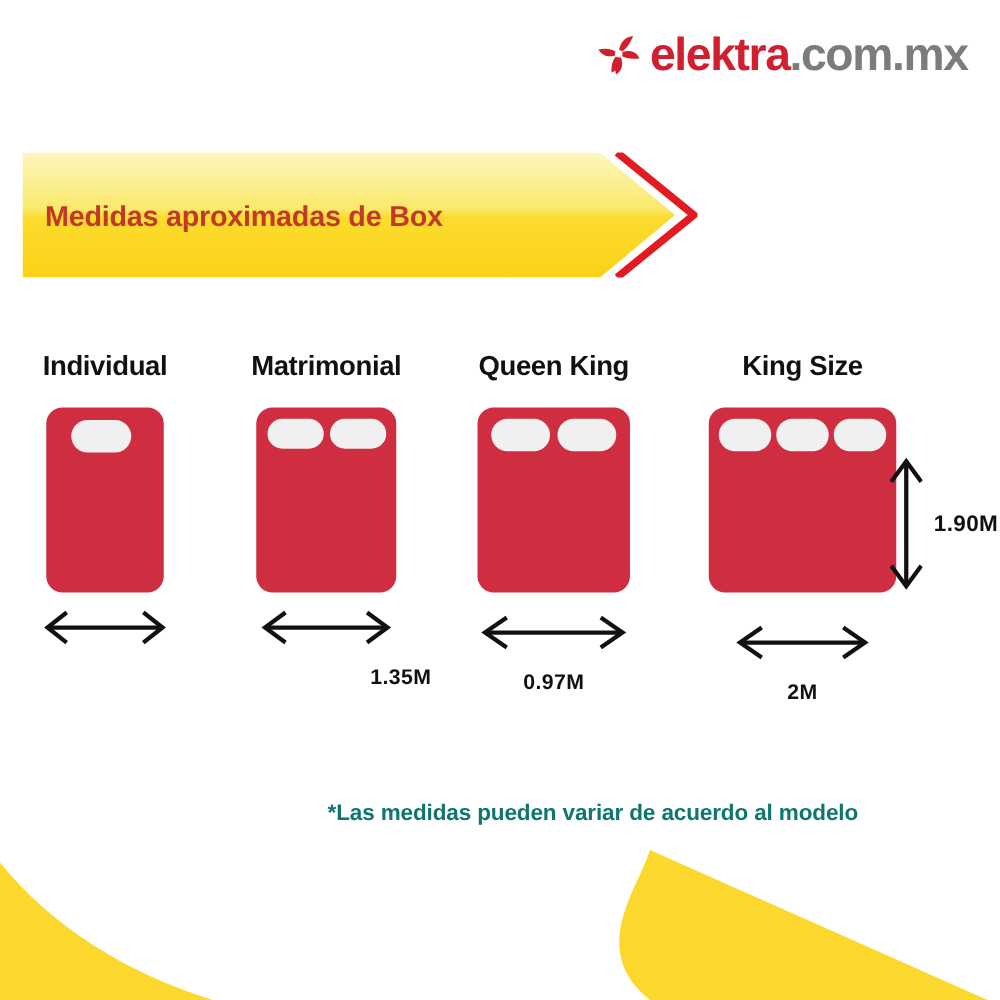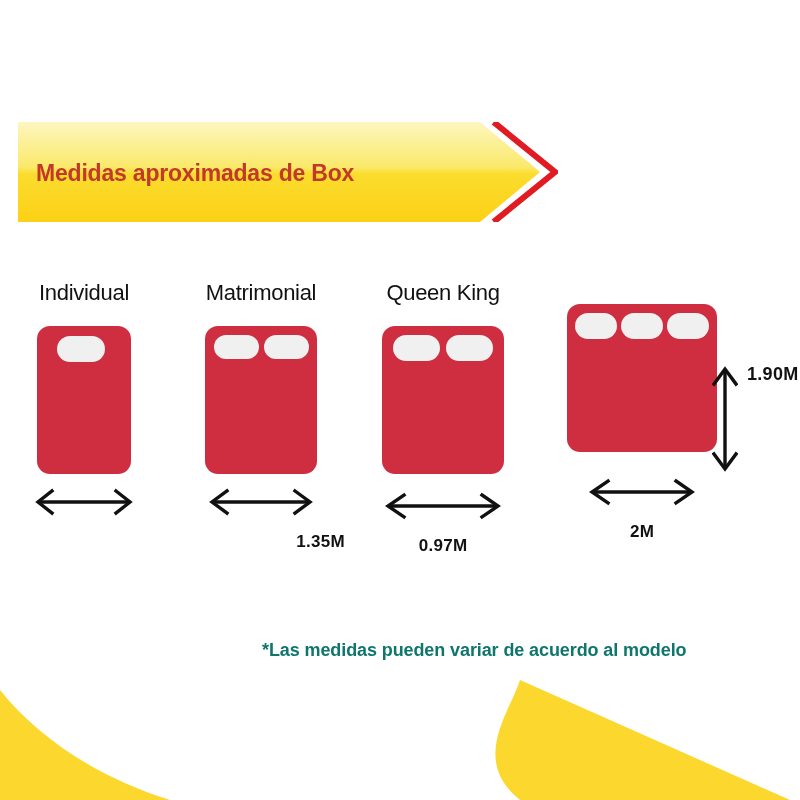--- a/index.html
+++ b/index.html
@@ -75,21 +75,21 @@
     top: 282px;
     width: 800px;
     height: 300px;
   }
   .bed-col {
     position: absolute;
     top: 0;
   }
   .bed-title {
     font-size: 22px;
-    font-weight: normal;
+    font-weight: bold;
     color: #111111;
     letter-spacing: -0.3px;
     white-space: nowrap;
     text-align: center;
     line-height: 1;
   }
   .mattress {
     position: relative;
     background: #CE2E40;
     margin: 0 auto;
@@ -110,20 +110,21 @@
     color: #111111;
     text-align: center;
     letter-spacing: 0.3px;
     white-space: nowrap;
   }
 
   
   .dim-v {
     position: absolute;
     display: flex;
+    align-items: center;
     gap: 9px;
   }
   .dim-v svg { display: block; }
   .dim-v .dim-label { font-size: 18px; }
 
   
   .footnote {
     position: absolute;
     left: 262px;
     top: 640px;
@@ -147,20 +148,35 @@
 </head>
 <body>
 
 <div class="stage">
 
   <svg class="deco" viewBox="0 0 800 800" width="800" height="800" aria-hidden="true">
     <path d="M 0 690 C 40 740 100 778 170 800 L 0 800 Z" fill="#FCD82E"></path>
     <path d="M 530 800 C 480 760 520 712 530 680 L 800 800 Z" fill="#FCD82E" transform="translate(-10,0)"></path>
   </svg>
 
+  <div class="brand">
+    <svg class="brand-mark" viewBox="0 0 100 100" aria-hidden="true">
+      <g fill="#D0202F">
+        <path d="M50 50 C 50 28, 62 10, 84 8 C 76 26, 68 40, 50 50 Z"></path>
+        <path d="M50 50 C 69 39, 90 42, 99 61 C 80 63, 64 62, 50 50 Z"></path>
+        <path d="M50 50 C 63 68, 60 88, 44 99 C 39 81, 39 65, 50 50 Z"></path>
+        <path d="M50 50 C 32 61, 12 57, 2 40 C 21 36, 37 39, 50 50 Z"></path>
+        <path d="M50 50 C 40 32, 45 13, 63 4 C 66 23, 63 38, 50 50 Z" transform="rotate(185 50 50)"></path>
+      </g>
+      <circle cx="50" cy="50" r="9" fill="#ffffff"></circle>
+    </svg>
+    <div class="brand-word">
+      <span class="w1">elektra</span><span class="w2">.com.mx</span>
+    </div>
+  </div>
 
   <div class="banner">
     <svg width="540" height="100" viewBox="0 0 540 100" aria-hidden="true">
       <defs>
         <linearGradient id="bannerGrad" x1="0" y1="0" x2="0" y2="1">
           <stop offset="0%" stop-color="#FDF6C0"></stop>
           <stop offset="45%" stop-color="#FAE96A"></stop>
           <stop offset="52%" stop-color="#FBDC2E"></stop>
           <stop offset="100%" stop-color="#FCD116"></stop>
         </linearGradient>
@@ -213,20 +229,21 @@
         <svg width="122" height="28" viewBox="0 0 122 28" aria-hidden="true">
           <line x1="8" y1="14" x2="114" y2="14" stroke="#111" stroke-width="3.4"></line>
           <polyline points="22,3 6,14 22,25" fill="none" stroke="#111" stroke-width="3.4" stroke-linecap="square"></polyline>
           <polyline points="100,3 116,14 100,25" fill="none" stroke="#111" stroke-width="3.4" stroke-linecap="square"></polyline>
         </svg>
       </div>
       <div class="dim-label" style="margin-top:-2px;">0.97M</div>
     </div>
 
     <div class="bed-col" style="left:546px; width:192px;">
+      <div class="bed-title">King Size</div>
       <div class="mattress" style="width:150px; height:148px; border-radius:13px; margin-top:22px;">
         <div class="pillow" style="left:8px; top:9px; width:42px; height:26px;"></div>
         <div class="pillow" style="left:54px; top:9px; width:42px; height:26px;"></div>
         <div class="pillow" style="left:100px; top:9px; width:42px; height:26px;"></div>
       </div>
       <div class="dim-h" style="margin-top:26px;">
         <svg width="112" height="28" viewBox="0 0 112 28" aria-hidden="true">
           <line x1="8" y1="14" x2="104" y2="14" stroke="#111" stroke-width="3.4"></line>
           <polyline points="22,3 6,14 22,25" fill="none" stroke="#111" stroke-width="3.4" stroke-linecap="square"></polyline>
           <polyline points="90,3 106,14 90,25" fill="none" stroke="#111" stroke-width="3.4" stroke-linecap="square"></polyline>

